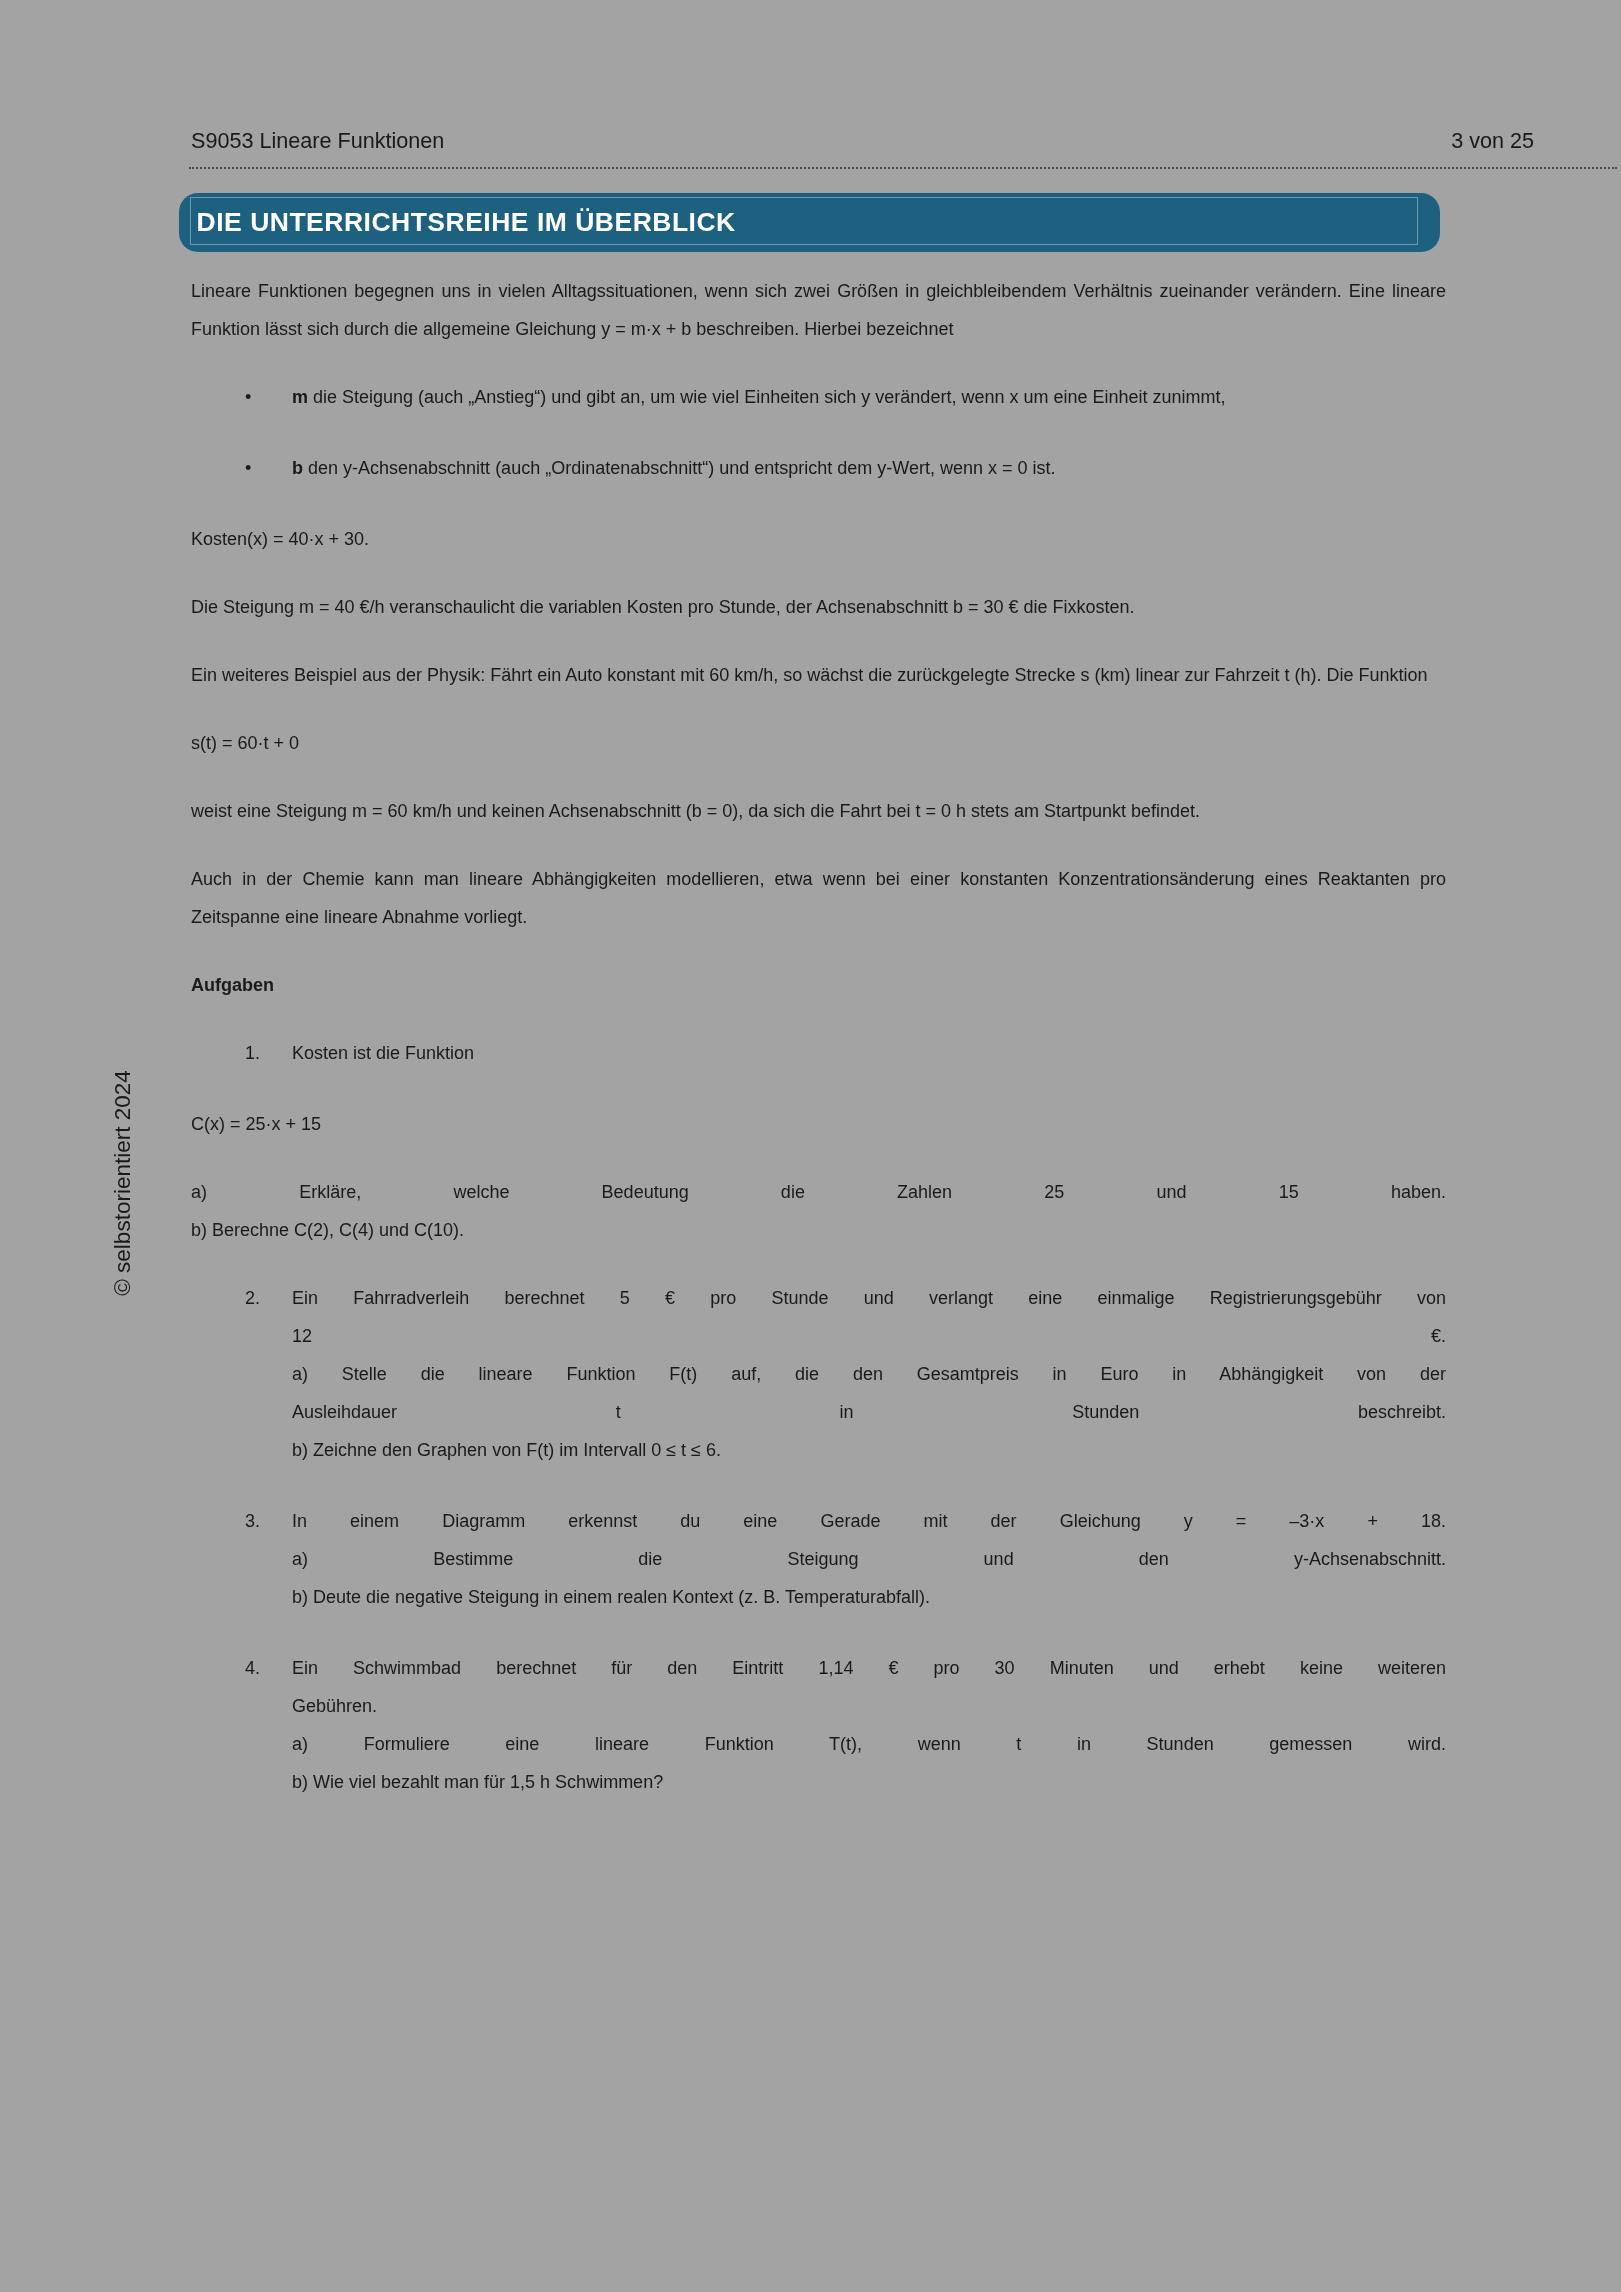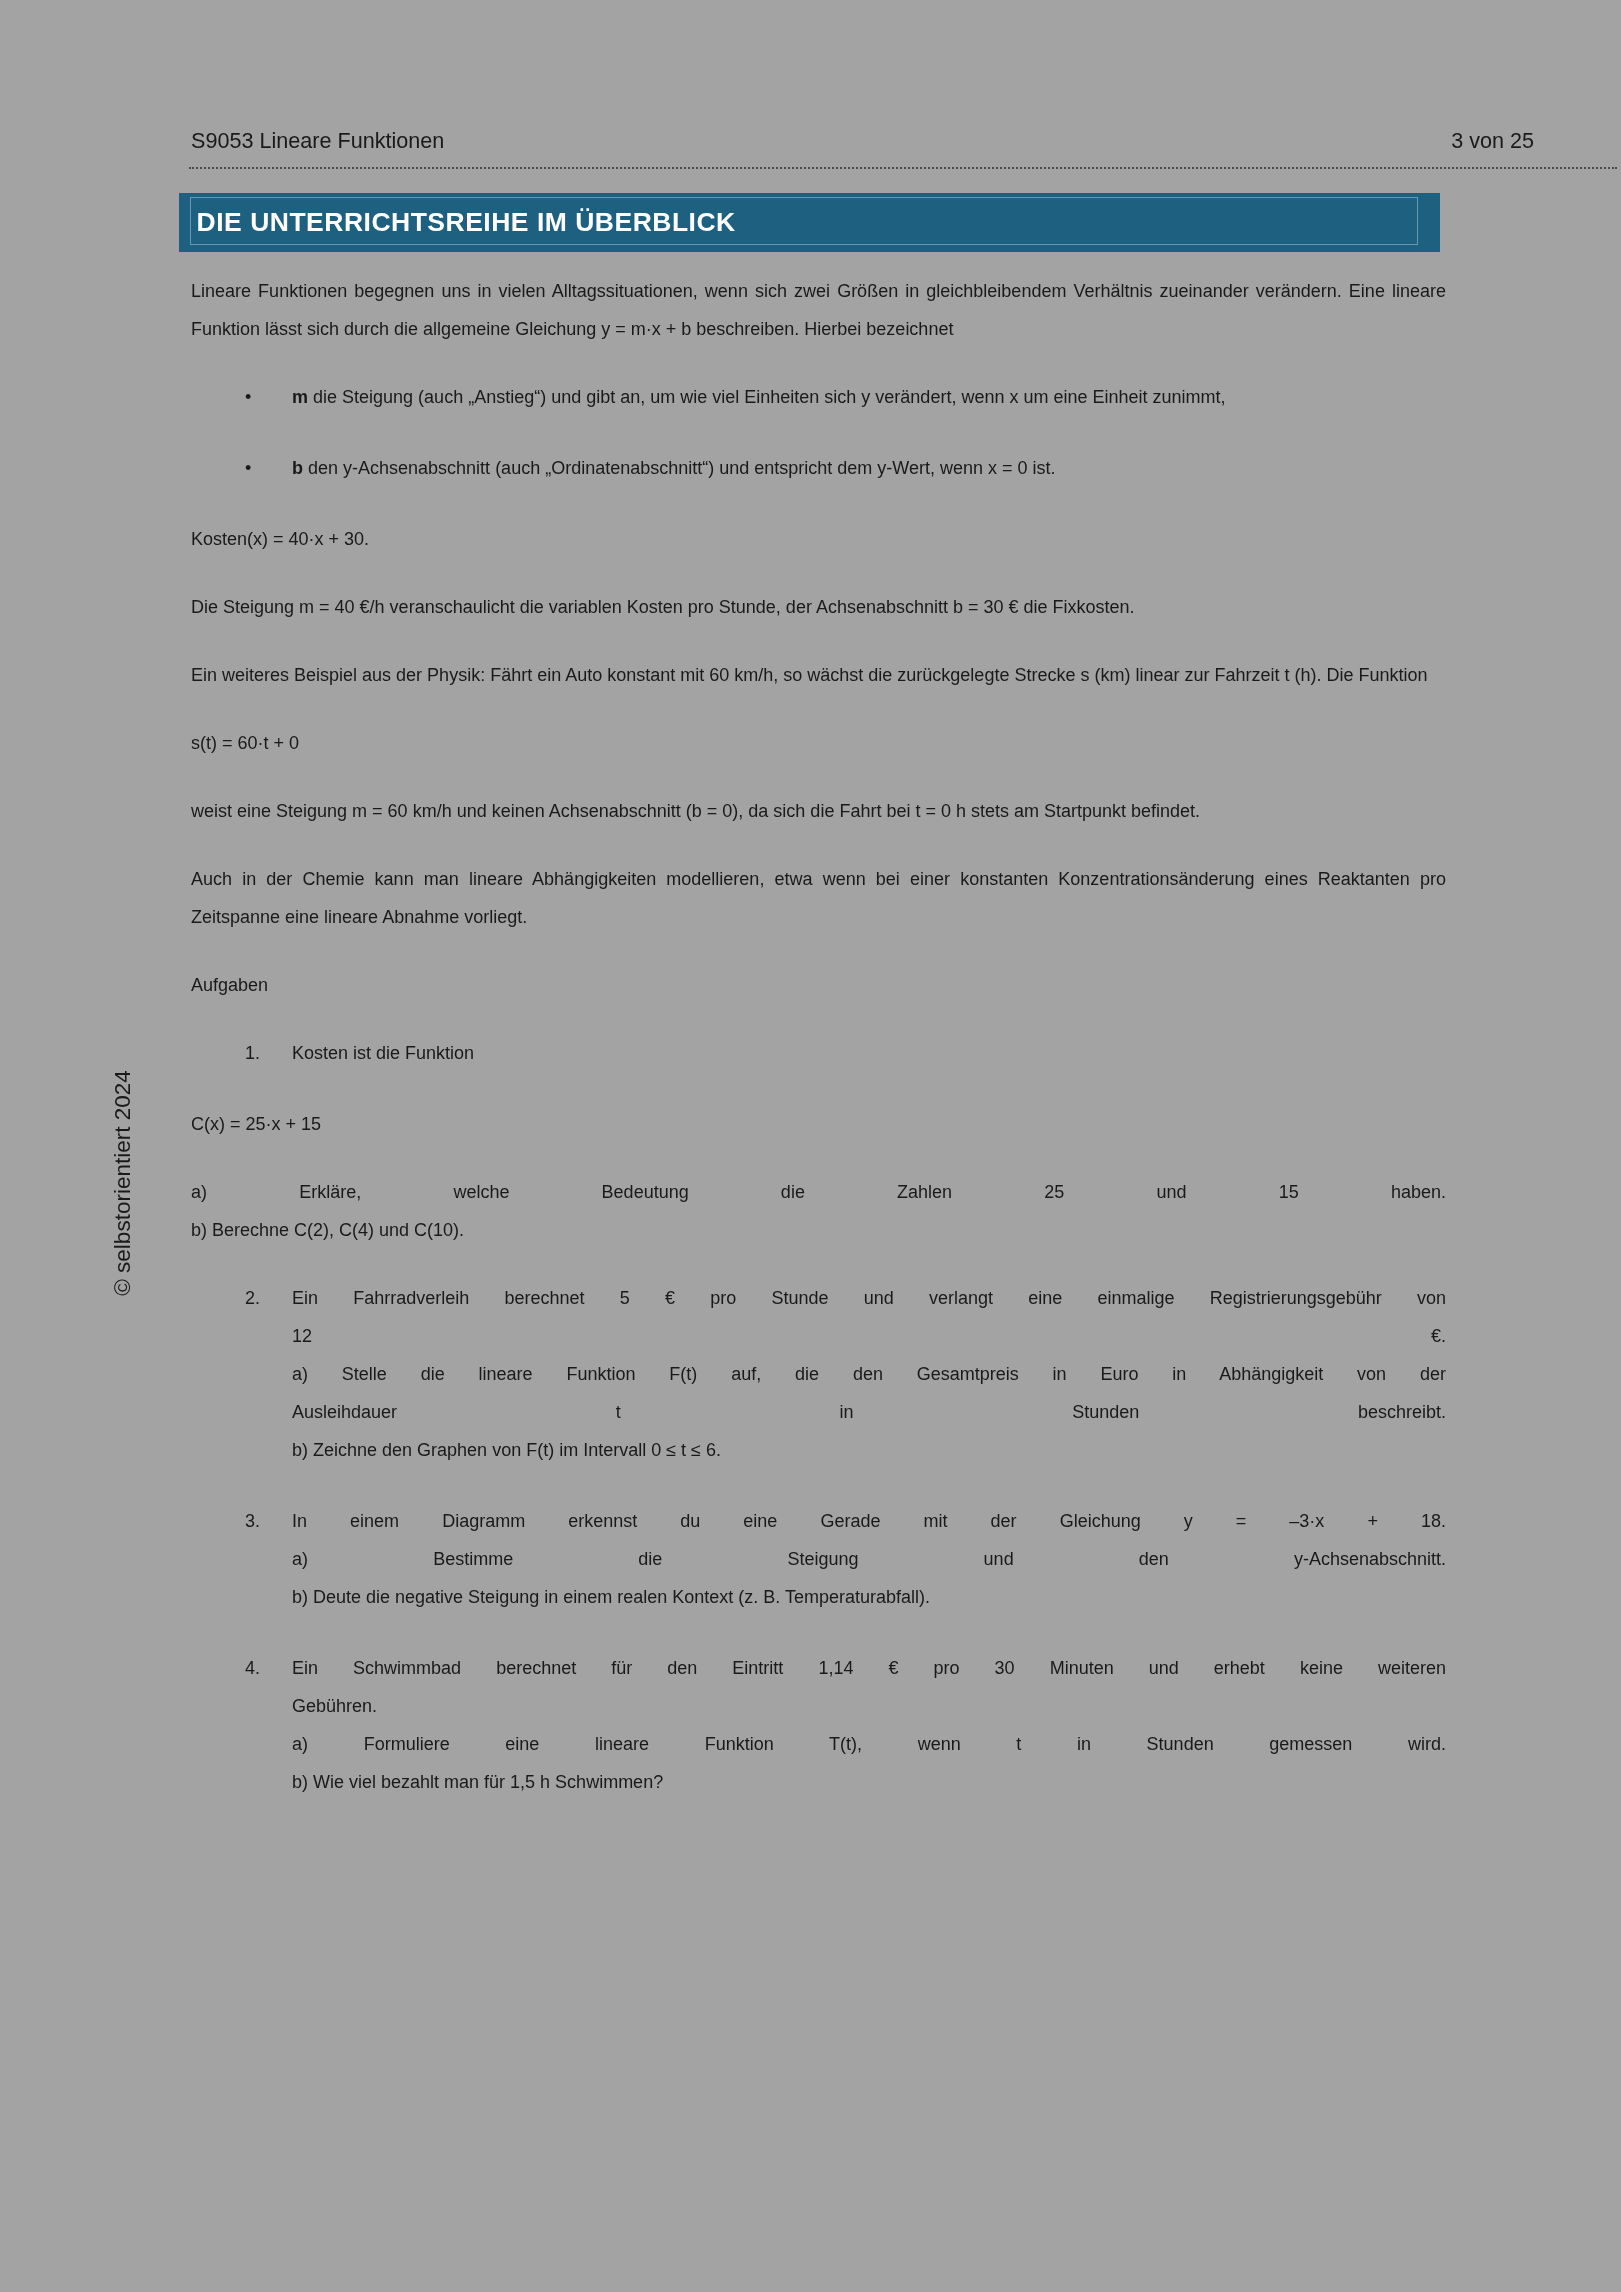--- a/index.html
+++ b/index.html
@@ -28,20 +28,21 @@
     left: 189px; top: 167px;
     width: 1428px;
     border-top: 2px dotted #4a4a4a;
   }
   
   .banner {
     position: absolute;
     left: 179px; top: 193px;
     width: 1261px; height: 59px;
     background: #1E6080;
+    border-radius: 19px;
   }
   .banner-frame {
     position: absolute;
     top: 3.9px; left: 10.8px; right: 21.6px; bottom: 6.9px;
     border: 1px solid rgba(255,255,255,0.35);
     pointer-events: none;
   }
   .banner-title {
     position: absolute;
     left: 17.6px; top: 0;
@@ -79,21 +80,21 @@
     position: relative;
     padding-left: 101px;
     margin: 0 0 33px 0;
   }
   .li .marker {
     position: absolute;
     left: 54px; top: 0;
     width: 43px;
     text-align: left;
   }
-  .tasks-heading { font-weight: 400; }
+  .tasks-heading { font-weight: 700; }
   b.term { font-weight: 700; }
 </style>
 </head>
 <body>
 
 <div class="page">
 
   <div class="header">
     <span>S9053 Lineare Funktionen</span>
     <span>3 von 25</span>

